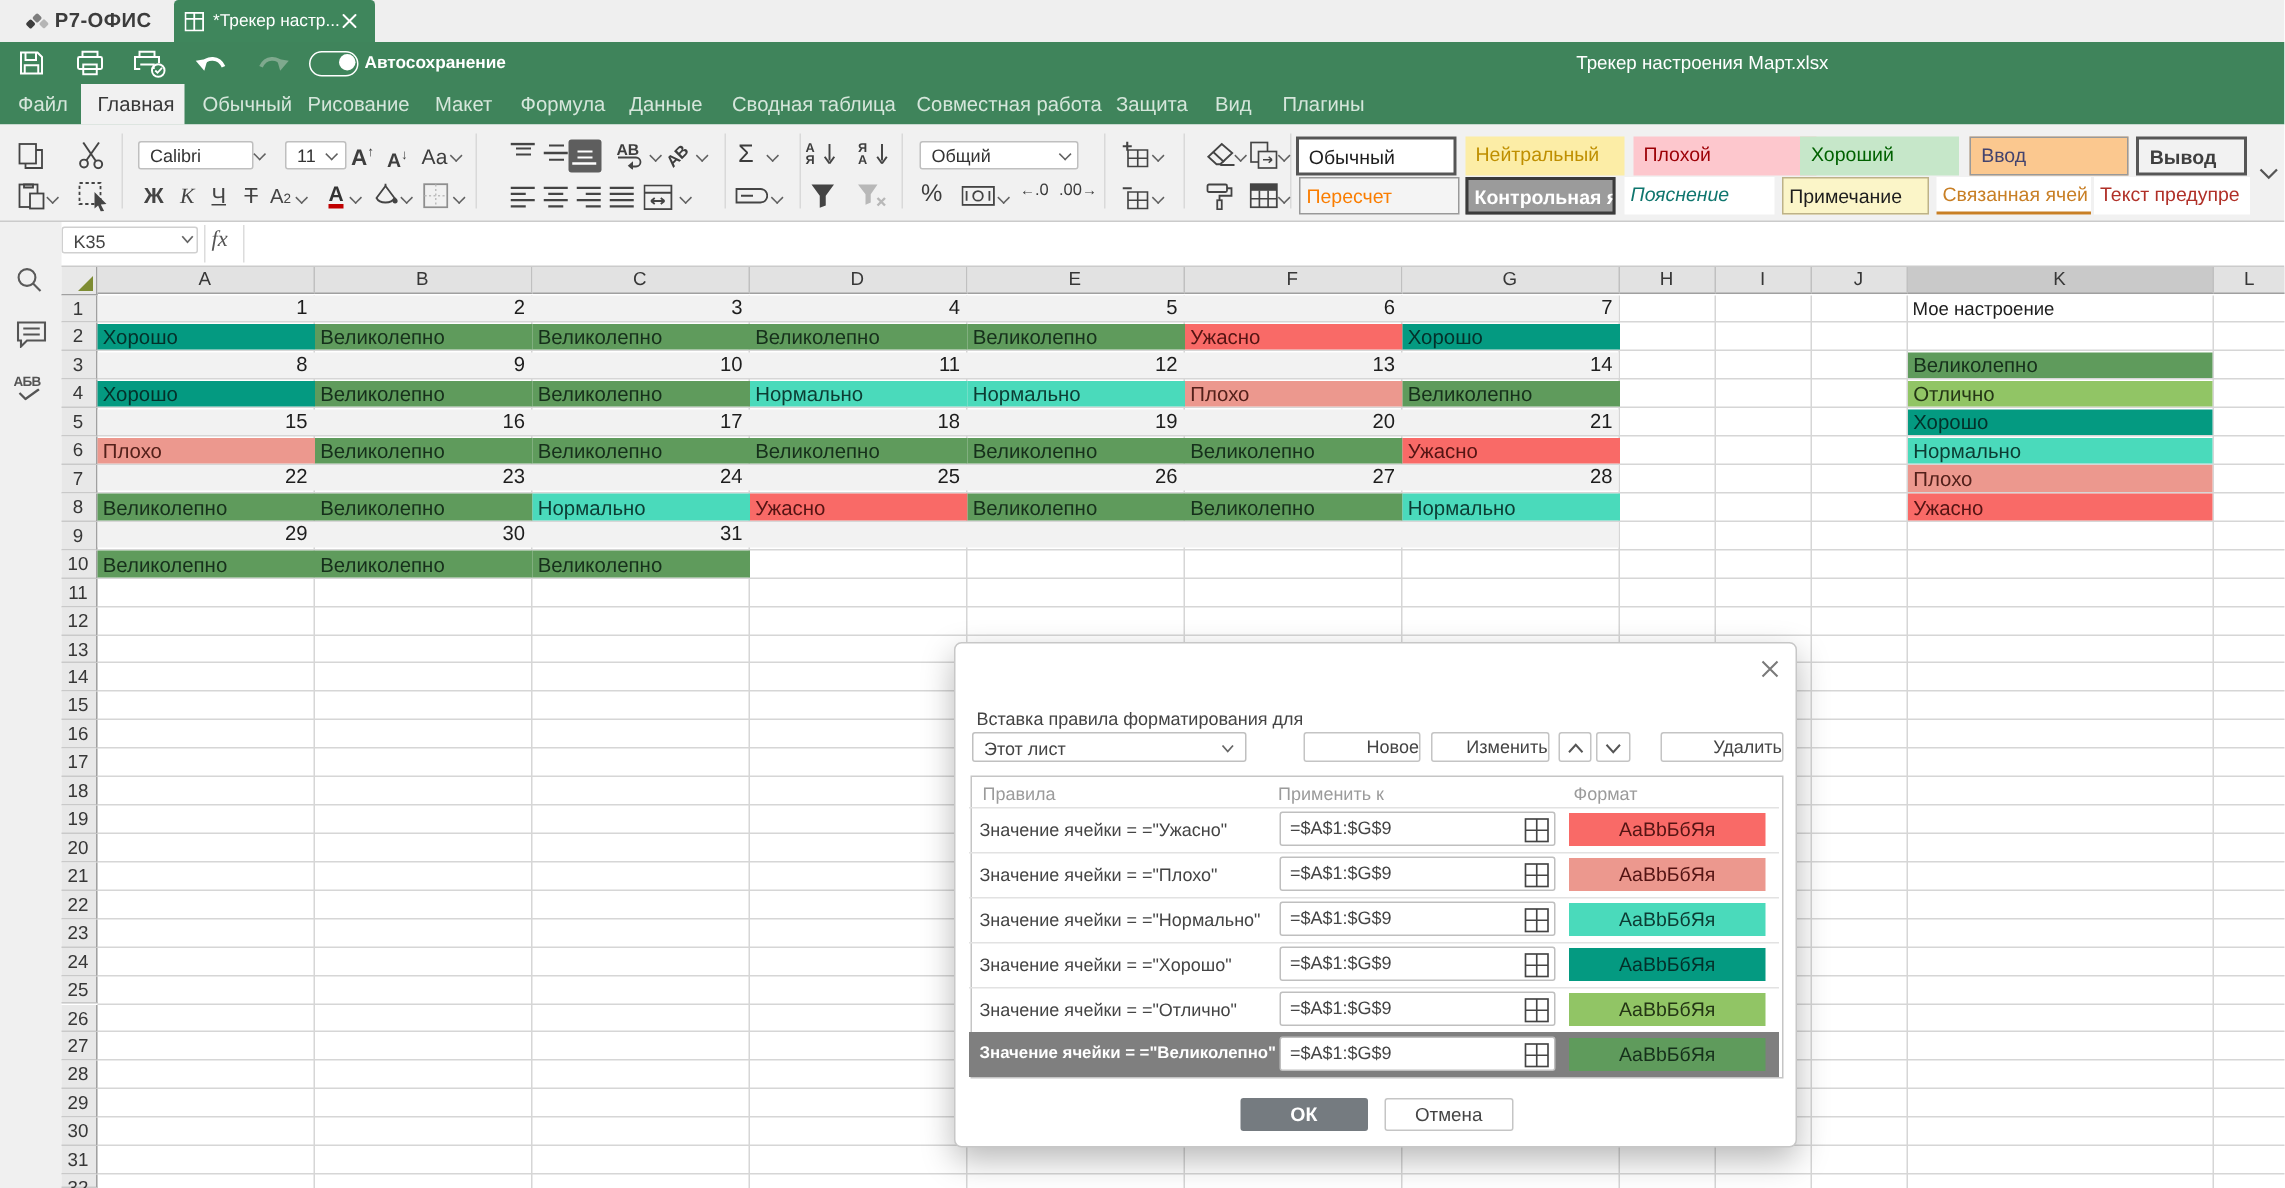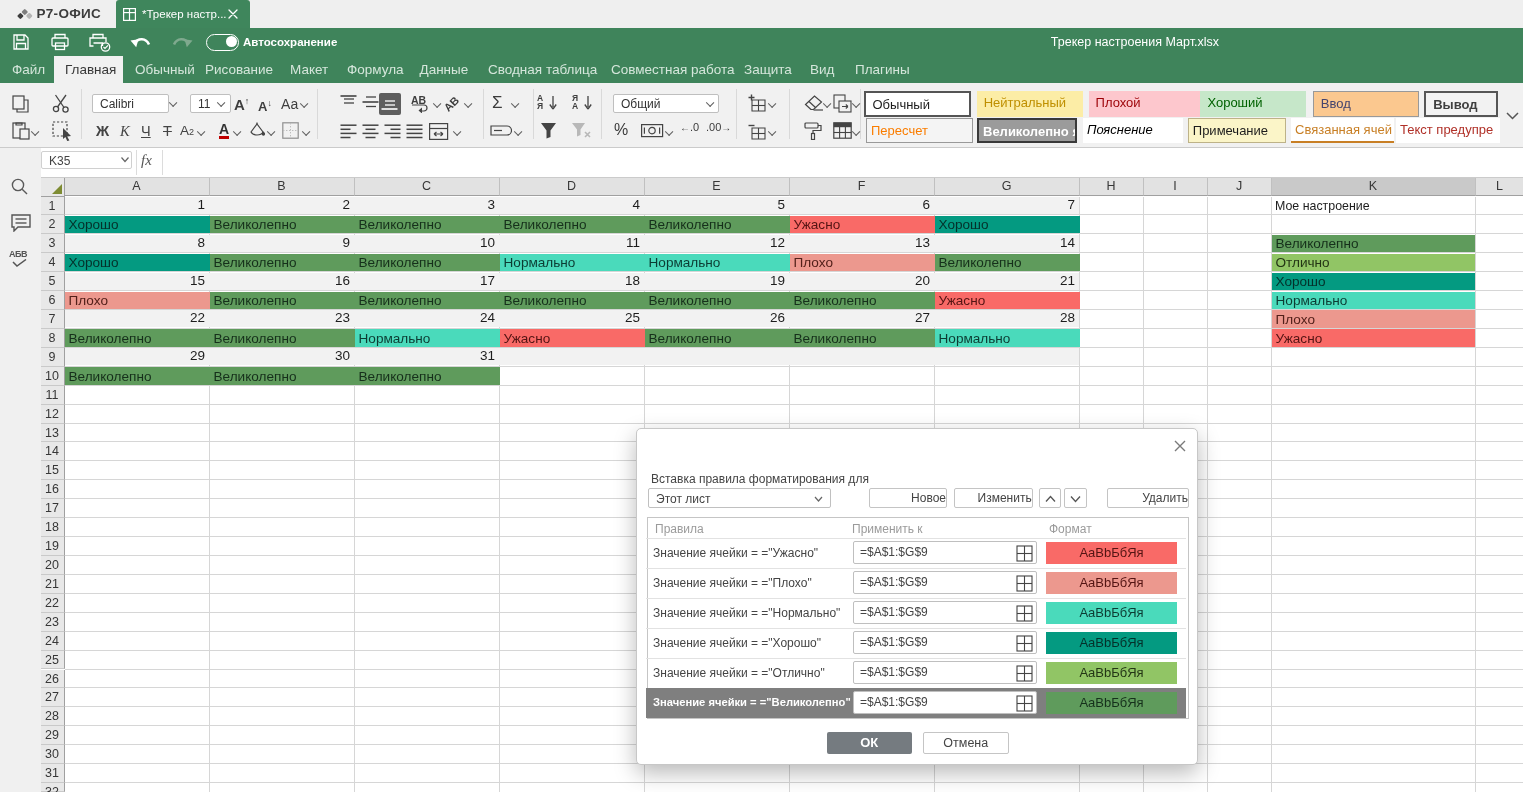--- a/index.html
+++ b/index.html
@@ -304,22 +304,22 @@
   <line x1="12.4" y1="5" x2="12.4" y2="16" stroke="#444" stroke-width="1.1"></line>
 </svg>
 <i class="dd" style="left:853px;top:128px"></i>
 <div class="abs" style="left:863.5px;top:91px;width:107.5px;height:25.5px;background:#ffffff;color:#1d1d1d;border:2px solid #555555;font-size:13px;line-height:23px;padding-left:7px;overflow:hidden;white-space:nowrap">Обычный</div>
 <div class="abs" style="left:976.7px;top:91px;width:106.3px;height:25.5px;background:#fceda6;color:#bf8f00;border:none;font-size:13px;line-height:23px;padding-left:7px;overflow:hidden;white-space:nowrap">Нейтральный</div>
 <div class="abs" style="left:1088.6px;top:91px;width:122px;height:25.5px;background:#fdc7cd;color:#9c0006;border:none;font-size:13px;line-height:23px;padding-left:7px;overflow:hidden;white-space:nowrap">Плохой</div>
 <div class="abs" style="left:1200.4px;top:91px;width:105.8px;height:25.5px;background:#c6e7c9;color:#006100;border:none;font-size:13px;line-height:23px;padding-left:7px;overflow:hidden;white-space:nowrap">Хороший</div>
 <div class="abs" style="left:1312.8px;top:91px;width:105.8px;height:25.5px;background:#fbc88f;color:#44446e;border:1px solid #999999;font-size:13px;line-height:23px;padding-left:7px;overflow:hidden;white-space:nowrap">Ввод</div>
 <div class="abs" style="left:1424.2px;top:91px;width:74px;height:25.5px;background:#f2f2f2;color:#3f3f3f;border:2px solid #565656;font-weight:bold;font-size:13px;line-height:23px;padding-left:7px;overflow:hidden;white-space:nowrap">Вывод</div>
 <div class="abs" style="left:866px;top:117.5px;width:106.5px;height:25.5px;background:#f4f4f4;color:#fa7d00;border:1px solid #999999;font-size:13px;line-height:23px;padding-left:4px;overflow:hidden;white-space:nowrap">Пересчет</div>
-<div class="abs" style="left:977px;top:117.5px;width:100px;height:25.5px;background:#9b9b9b;color:#ffffff;border:2px solid #3a3a3a;font-weight:bold;font-size:13px;line-height:23px;padding-left:4px;overflow:hidden;white-space:nowrap">Великолепно я</div>
-<div class="abs" style="left:1083px;top:117.5px;width:100px;height:25.5px;background:#ffffff;color:#000000;border:none;font-style:italic;font-size:13px;line-height:23px;padding-left:4px;overflow:hidden;white-space:nowrap">Пояснение</div>
+<div class="abs" style="left:977px;top:117.5px;width:100px;height:25.5px;background:#9b9b9b;color:#ffffff;border:2px solid #3a3a3a;font-weight:bold;font-size:13px;line-height:23px;padding-left:4px;overflow:hidden;white-space:nowrap">Контрольная я</div>
+<div class="abs" style="left:1083px;top:117.5px;width:100px;height:25.5px;background:#ffffff;color:#0f766e;border:none;font-style:italic;font-size:13px;line-height:23px;padding-left:4px;overflow:hidden;white-space:nowrap">Пояснение</div>
 <div class="abs" style="left:1187.8px;top:117.5px;width:98.7px;height:25.5px;background:#fbf5c8;color:#1d1d1d;border:1px solid #bdb288;font-size:13px;line-height:23px;padding-left:4px;overflow:hidden;white-space:nowrap">Примечание</div>
 <div class="abs" style="left:1291px;top:117.5px;width:103px;height:25.5px;background:#ffffff;color:#c87f25;border:none;border-bottom:2.5px solid #c87f25;font-size:13px;line-height:23px;padding-left:4px;overflow:hidden;white-space:nowrap">Связанная ячей</div>
 <div class="abs" style="left:1396px;top:117.5px;width:104px;height:25.5px;background:#ffffff;color:#b03028;border:none;font-size:13px;line-height:23px;padding-left:4px;overflow:hidden;white-space:nowrap">Текст предупре</div>
 <svg class="abs" style="left:1505px;top:111px" width="15" height="10" viewBox="0 0 15 10">
     <path d="M2 2 L7.5 7.5 L13 2" stroke="#555" stroke-width="1.5" fill="none"></path>
   </svg>
 
 <div class="abs" id="fbar">
   <div style="position:absolute;left:41px;top:3px;width:91px;height:17.5px;border:1px solid #d0d0d0;border-radius:2px;font-size:12px;color:#444">
       <span style="position:absolute;left:7px;top:1.5px">K35</span>

